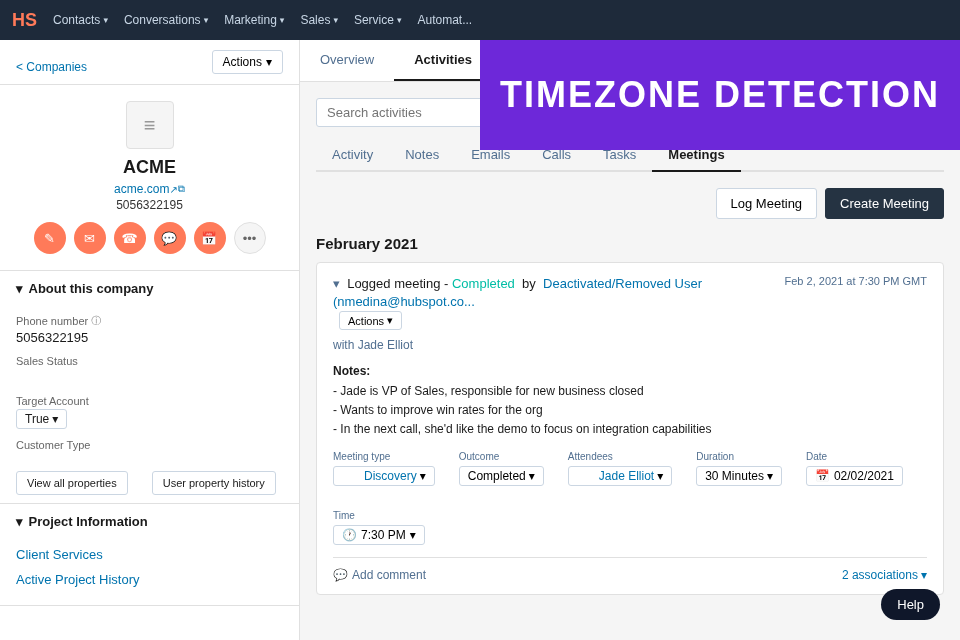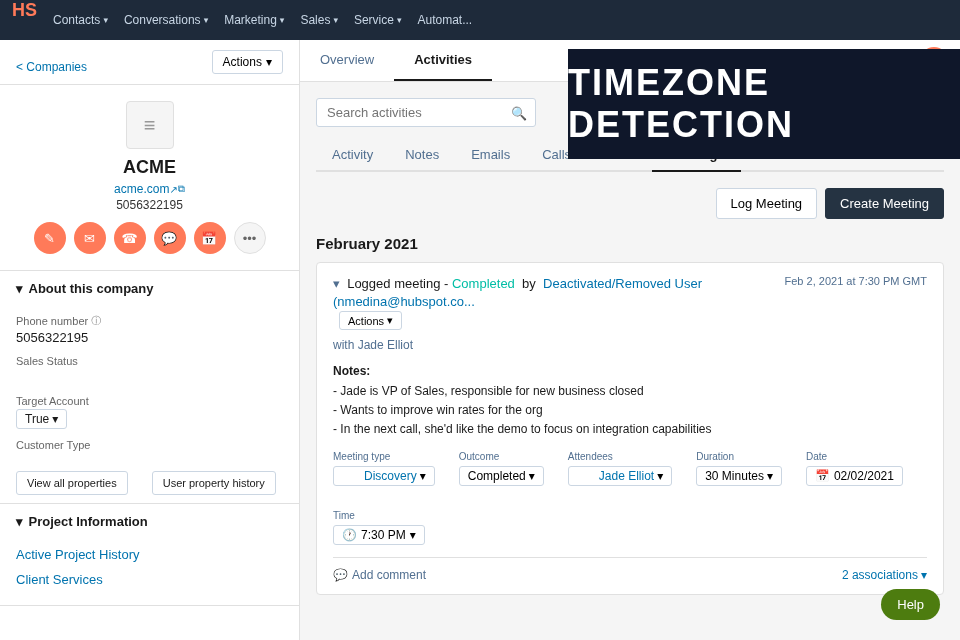--- a/index.html
+++ b/index.html
@@ -1,19 +1,19 @@
 <!DOCTYPE html>
 <html><head>
   <meta charset="utf-8">
   <style>
     * { box-sizing: border-box; margin: 0; padding: 0; }
     body { font-family: -apple-system, BlinkMacSystemFont, 'Segoe UI', sans-serif; font-size: 13px; background: #f5f5f5; width: 960px; height: 640px; overflow: hidden; position: relative; }
 
     
-    .top-nav { background: #1e2a3a; height: 40px; display: flex; padding: 0 12px; gap: 16px; }
+    .top-nav { background: #1e2a3a; height: 40px; display: flex; align-items: center; padding: 0 12px; gap: 16px; }
     .nav-logo { color: #ff7a59; font-size: 18px; font-weight: bold; }
     .nav-item { color: #c8d6e5; font-size: 12px; cursor: pointer; display: flex; align-items: center; gap: 3px; }
     .nav-chevron { font-size: 9px; }
 
     
     .main-layout { display: flex; height: calc(640px - 40px); }
 
     
     .sidebar { width: 300px; background: #fff; border-right: 1px solid #e0e0e0; overflow-y: auto; flex-shrink: 0; }
     .sidebar-header { padding: 10px 16px; border-bottom: 1px solid #e0e0e0; display: flex; justify-content: space-between; align-items: flex-end; }
@@ -87,25 +87,25 @@
     .meeting-footer { display: flex; justify-content: space-between; align-items: center; border-top: 1px solid #e0e0e0; padding-top: 10px; }
     .add-comment { color: #516f90; font-size: 12px; cursor: pointer; display: flex; align-items: center; gap: 4px; }
     .associations-btn { color: #0073ae; font-size: 12px; cursor: pointer; display: flex; align-items: center; gap: 3px; }
 
     
     .action-btns { display: flex; gap: 8px; justify-content: flex-end; margin-bottom: 16px; }
     .btn-secondary { background: #fff; border: 1px solid #cbd6e2; border-radius: 3px; padding: 7px 14px; font-size: 13px; cursor: pointer; }
     .btn-primary { background: #253342; border: 1px solid #253342; border-radius: 3px; padding: 7px 14px; font-size: 13px; cursor: pointer; color: #fff; }
 
     
-    .overlay-banner { position: absolute; top: 49px; right: 0; width: 392px; height: 110px; background: #0f172a; display: flex; align-items: center; justify-content: center; z-index: 10; }
+    .overlay-banner { position: absolute; top: 40px; right: 0; width: 480px; height: 110px; background: #6d28d9; display: flex; align-items: center; justify-content: center; z-index: 10; }
     .overlay-text { color: #fff; font-size: 36px; font-weight: 900; letter-spacing: 2px; text-transform: uppercase; }
 
     
-    .help-btn { position: absolute; bottom: 20px; right: 20px; background: #4d7c0f; color: #fff; border: none; border-radius: 20px; padding: 8px 16px; font-size: 13px; cursor: pointer; z-index: 20; }
+    .help-btn { position: absolute; bottom: 20px; right: 20px; background: #0f172a; color: #fff; border: none; border-radius: 20px; padding: 8px 16px; font-size: 13px; cursor: pointer; z-index: 20; }
   </style>
 </head>
 <body>
 
 <div class="top-nav">
   <div class="nav-logo">HS</div>
   <div class="nav-item">
     <span>Contacts</span>
     <span class="nav-chevron">▾</span>
   </div>
@@ -193,22 +193,22 @@
         </div>
       </div>
     </div>
 
     <div class="sidebar-section">
       <div class="sidebar-section-header">
         <span>▾</span>
         <span>Project Information</span>
       </div>
       <div class="sidebar-section-content">
+        <div class="field-value link">Client Services</div>
         <div class="field-value link">Active Project History</div>
-        <div class="field-value link">Client Services</div>
       </div>
     </div>
   </div>
 
   <div class="content">
     <div class="content-tabs">
       <div class="content-tab">Overview</div>
       <div class="content-tab active">Activities</div>
       <div style="flex:1; display:flex; justify-content:flex-end; padding-right:12px; align-items:center;">
         <div style="width:28px;height:28px;background:#ff7a59;border-radius:50%;display:flex;align-items:center;justify-content:center;color:#fff;font-size:13px;">+</div>

